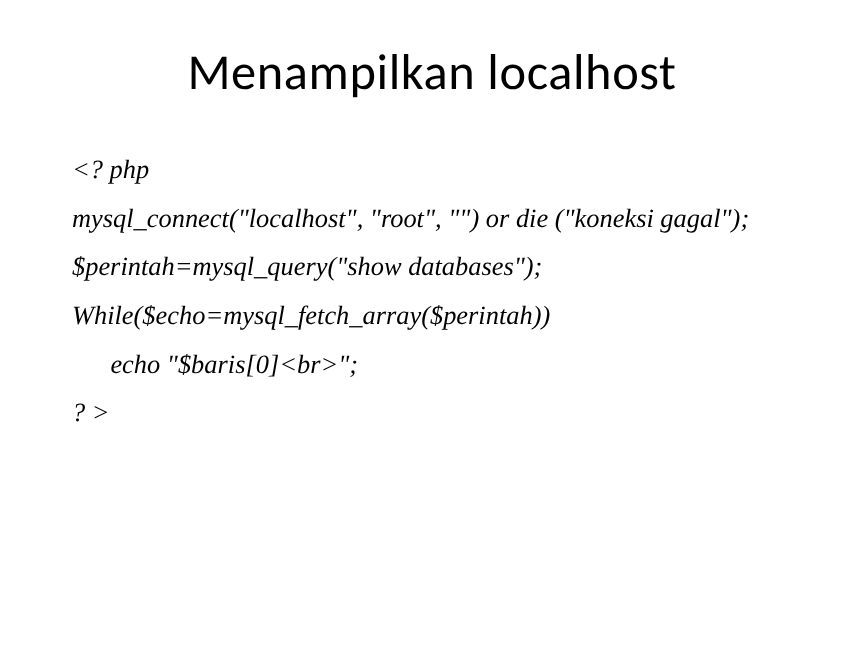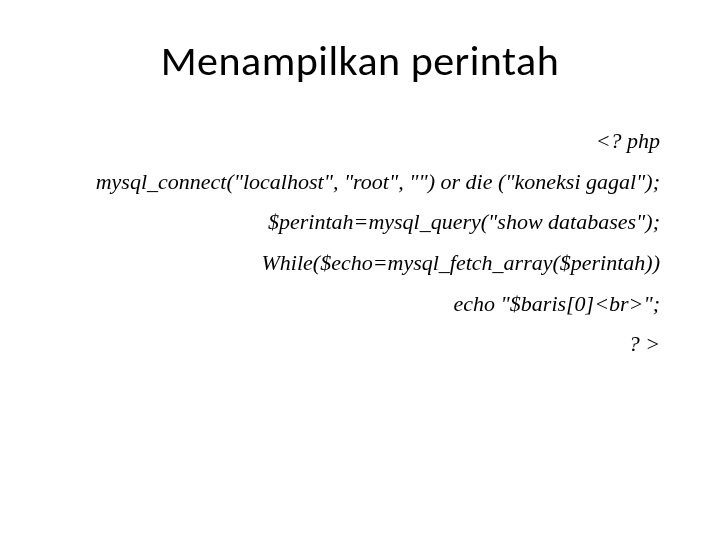--- a/index.html
+++ b/index.html
@@ -1,19 +1,18 @@
 <!DOCTYPE html>
 <html><head>
   <meta charset="utf-8">
   <style>
     * {
       margin: 0;
       padding: 0;
       box-sizing: border-box;
-      text-align: right;
     }
     body {
       width: 720px;
       height: 540px;
       background: #ffffff;
       font-family: 'Times New Roman', Times, serif;
       color: #000000;
       padding: 30px 60px;
       overflow: hidden;
     }
@@ -35,21 +34,21 @@
     .code-line {
       white-space: nowrap;
     }
     .indent {
       padding-left: 32px;
     }
   </style>
 </head>
 <body>
 
-<h1 class="title">Menampilkan perintah</h1>
+<h1 class="title">Menampilkan localhost</h1>
 
 <div class="code-block">
   <div class="code-line">&lt;? php</div>
   <div class="code-line">mysql_connect("localhost", "root", "") or die ("koneksi gagal");</div>
   <div class="code-line">$perintah=mysql_query("show databases");</div>
   <div class="code-line">While($echo=mysql_fetch_array($perintah))</div>
   <div class="code-line indent">echo "$baris[0]&lt;br&gt;";</div>
   <div class="code-line">? &gt;</div>
 </div>
 

